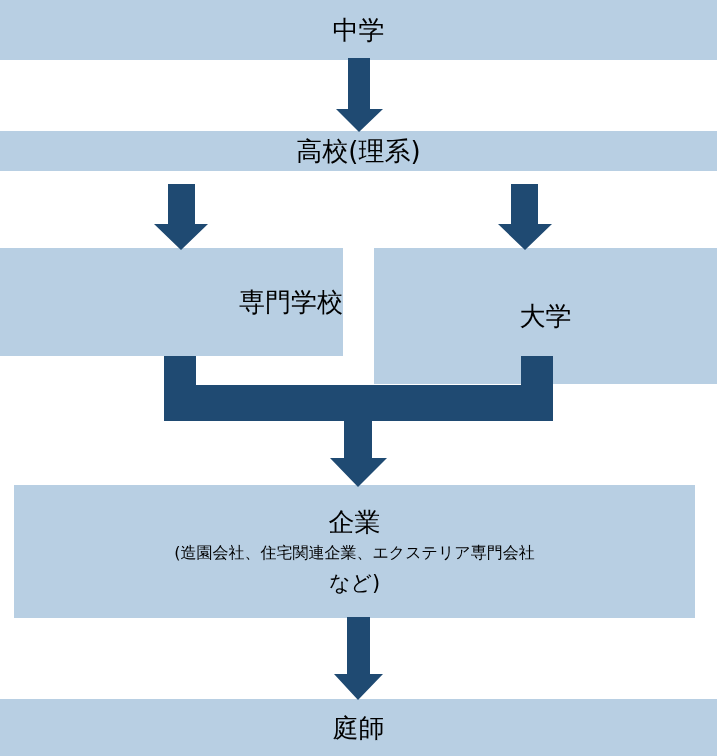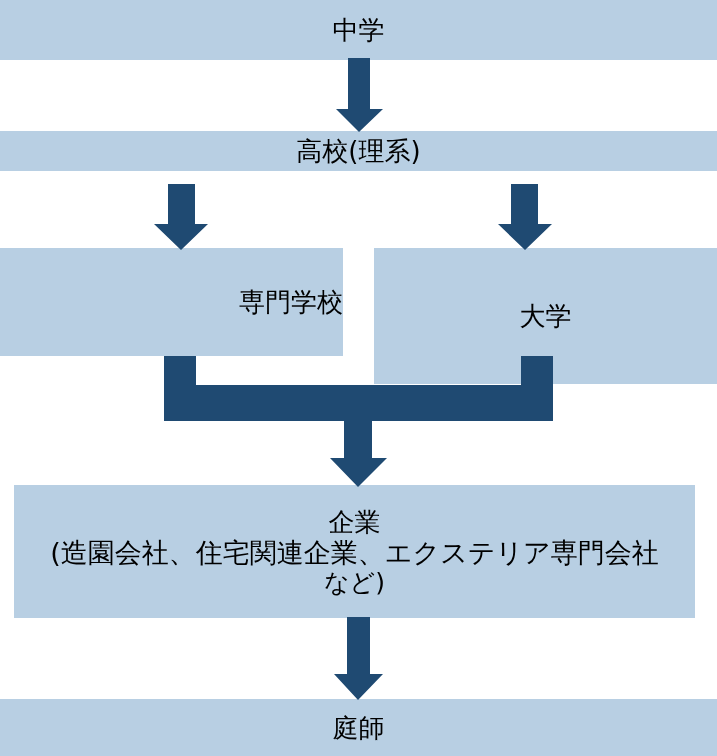--- a/index.html
+++ b/index.html
@@ -26,22 +26,22 @@
 <div class="box" style="left:0;top:248px;width:343px;height:108px;align-items:flex-end;">
   <span class="title">専門学校</span>
 </div>
 
 <div class="box" style="left:374px;top:248px;width:343px;height:136px;">
   <span class="title">大学</span>
 </div>
 
 <div class="box" style="left:14px;top:485px;width:681px;height:133px;">
   <span class="title">企業</span>
-  <span class="sub" style="font-size:27px;">(造園会社、住宅関連企業、エクステリア専門会社</span>
-  <span class="sub" style="font-size:25px;">など)</span>
+  <span class="sub" style="font-size:16px;">(造園会社、住宅関連企業、エクステリア専門会社</span>
+  <span class="sub" style="font-size:21px;">など)</span>
 </div>
 
 <div class="box" style="left:0;top:699px;width:717px;height:57px;">
   <span class="title">庭師</span>
 </div>
 
 <svg class="arrow" style="left:335px;top:58px;" width="50" height="75" viewBox="0 0 50 75">
   <polygon points="13,0 35,0 35,51 48,51 24,74 1,51 13,51" fill="#1f4a72"></polygon>
 </svg>
 

